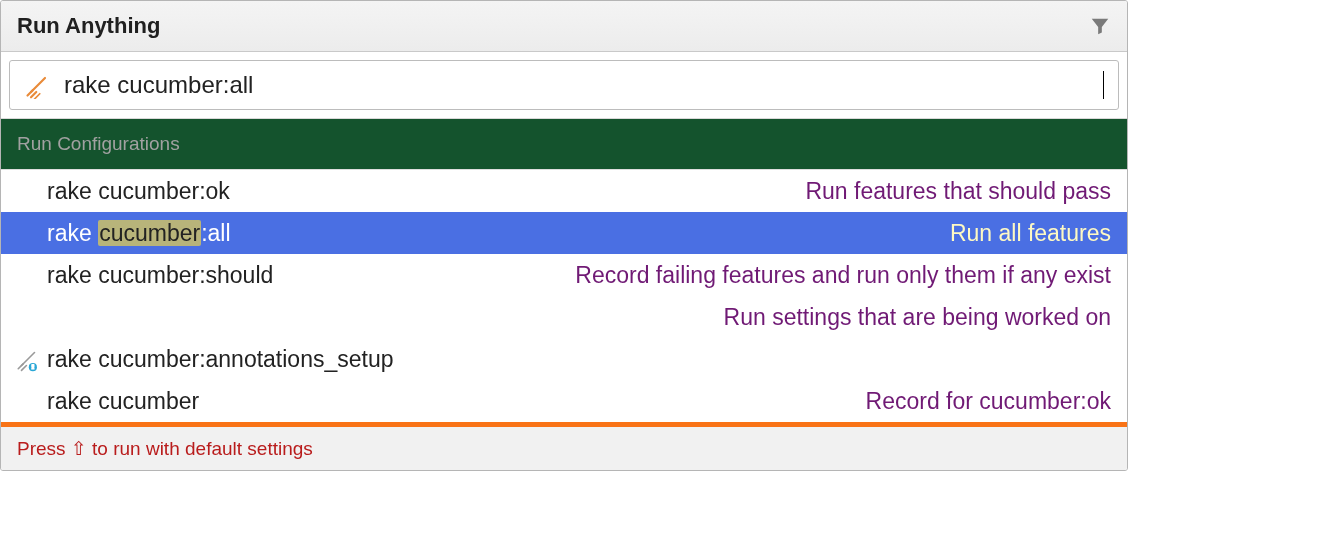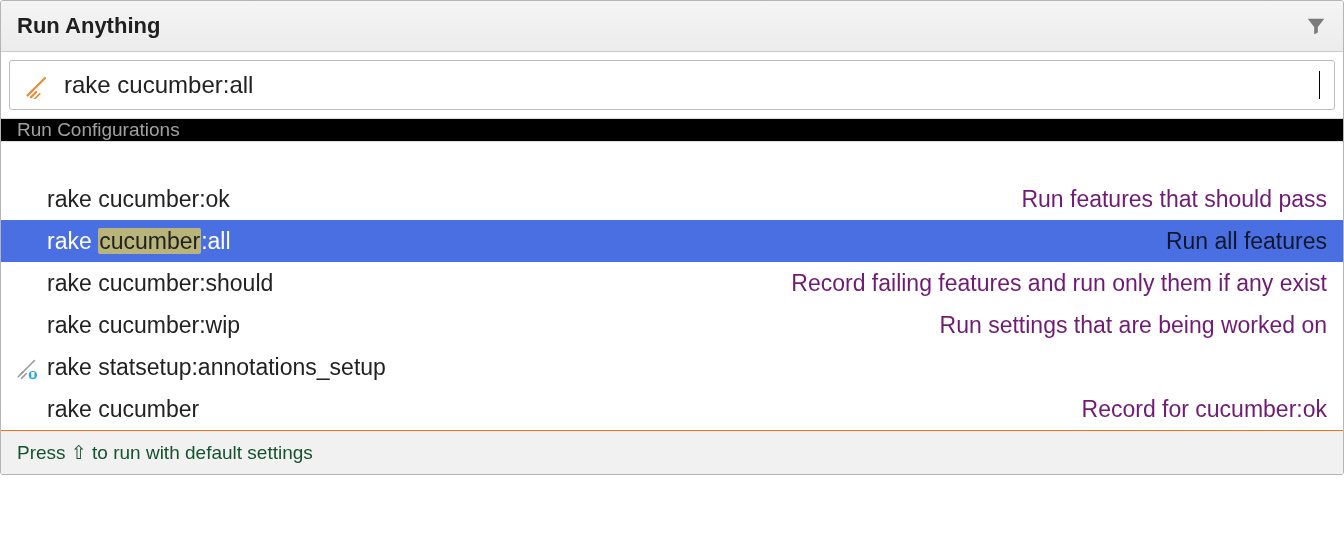--- a/index.html
+++ b/index.html
@@ -1,18 +1,18 @@
 <!DOCTYPE html>
 <html><head>
 <meta charset="utf-8">
 <style>
   * { box-sizing: border-box; margin: 0; padding: 0; }
   html, body { width: 1344px; height: 534px; font-family: -apple-system, BlinkMacSystemFont, "Segoe UI", Arial, sans-serif; background: #fff; }
   .window {
-    width: 1344px;
+    width: 1128px;
     border: 1px solid #b5b5b5;
     background: #fff;
     border-radius: 3px;
     overflow: hidden;
   }
   .header {
     display: flex;
     align-items: center;
     justify-content: space-between;
     background: linear-gradient(#f4f4f4, #ececec);
@@ -49,61 +49,60 @@
     font-family: inherit;
   }
   .caret {
     width: 1px;
     height: 28px;
     background: #000;
     animation: blink 1s step-end infinite;
   }
   @keyframes blink { 50% { opacity: 0; } }
   .section-header {
-    background: #000000;
+    background: #14532d;
     border-bottom: 1px solid #dedede;
-    padding: 0 16px;
+    padding: 14px 16px;
     font-size: 19px;
     color: #a1a1a1;
   }
   .list {
     background: #fff;
-    margin-top: 36px;
   }
   .row {
     display: flex;
     align-items: center;
     padding: 6px 16px 6px 14px;
     font-size: 23px;
     min-height: 42px;
     cursor: pointer;
   }
   .row .icon-slot {
     width: 32px;
     display: flex;
     align-items: center;
     justify-content: flex-start;
   }
   .row .cmd { color: #222; white-space: nowrap; }
   .row .desc { margin-left: auto; color: #701a75; white-space: nowrap; }
   .row.selected { background: #4a6fe3; }
   .row.selected .cmd { color: #fff; }
-  .row.selected .desc { color: #0f172a; }
+  .row.selected .desc { color: #fef9c3; }
   .row.selected .highlight { background: #b8b47a; color: #222; }
   .highlight {
     background: #d6cf8e;
     border-radius: 2px;
     padding: 0 1px;
   }
   .footer {
     background: #f1f1f1;
-    border-top: 1px solid #f97316;
+    border-top: 5px solid #f97316;
     padding: 10px 16px;
     font-size: 19px;
-    color: #14532d;
+    color: #b91c1c;
   }
 </style>
 </head>
 <body>
 
 <div class="window">
 
   <div class="header">
     <div class="title">Run Anything</div>
     <svg class="filter-icon" viewBox="0 0 24 24" fill="currentColor">
@@ -139,37 +138,36 @@
         <span class="cmd"><span>rake </span><span class="highlight">cucumber</span><span>:all</span></span>
         <span class="desc">Run all features</span>
       </div>
       <div class="row">
         <span class="icon-slot"></span>
         <span class="cmd"><span>rake </span><span>cucumber:should</span></span>
         <span class="desc">Record failing features and run only them if any exist</span>
       </div>
       <div class="row">
         <span class="icon-slot"></span>
-        <span class="cmd"><span>rake </span><span>cucumber:wip</span></span>
         <span class="desc">Run settings that are being worked on</span>
       </div>
       <div class="row">
         <span class="icon-slot">
           <svg class="rake-grey" viewBox="0 0 32 32">
   <g stroke="#9a9a9a" stroke-width="2" stroke-linecap="round" fill="none">
     <line x1="8" y1="24" x2="24" y2="8"></line>
     <line x1="4" y1="28" x2="10" y2="22"></line>
     <line x1="8" y1="30" x2="14" y2="24"></line>
   </g>
   <circle cx="22" cy="26" r="5" fill="#2aa7d6"></circle>
   <rect x="20" y="22" width="4" height="5" rx="1" fill="#fff"></rect>
   <rect x="20" y="27" width="4" height="2" fill="#fff"></rect>
 </svg>
         </span>
-        <span class="cmd"><span>rake </span><span>statsetup:annotations_setup</span></span>
+        <span class="cmd"><span>rake </span><span>cucumber:annotations_setup</span></span>
       </div>
       <div class="row">
         <span class="icon-slot"></span>
         <span class="cmd"><span>rake </span><span>cucumber</span></span>
         <span class="desc">Record for cucumber:ok</span>
       </div>
     </div>
 
   <div class="footer">
     <span>Press </span><span>⇧</span><span> to run with default settings</span>

